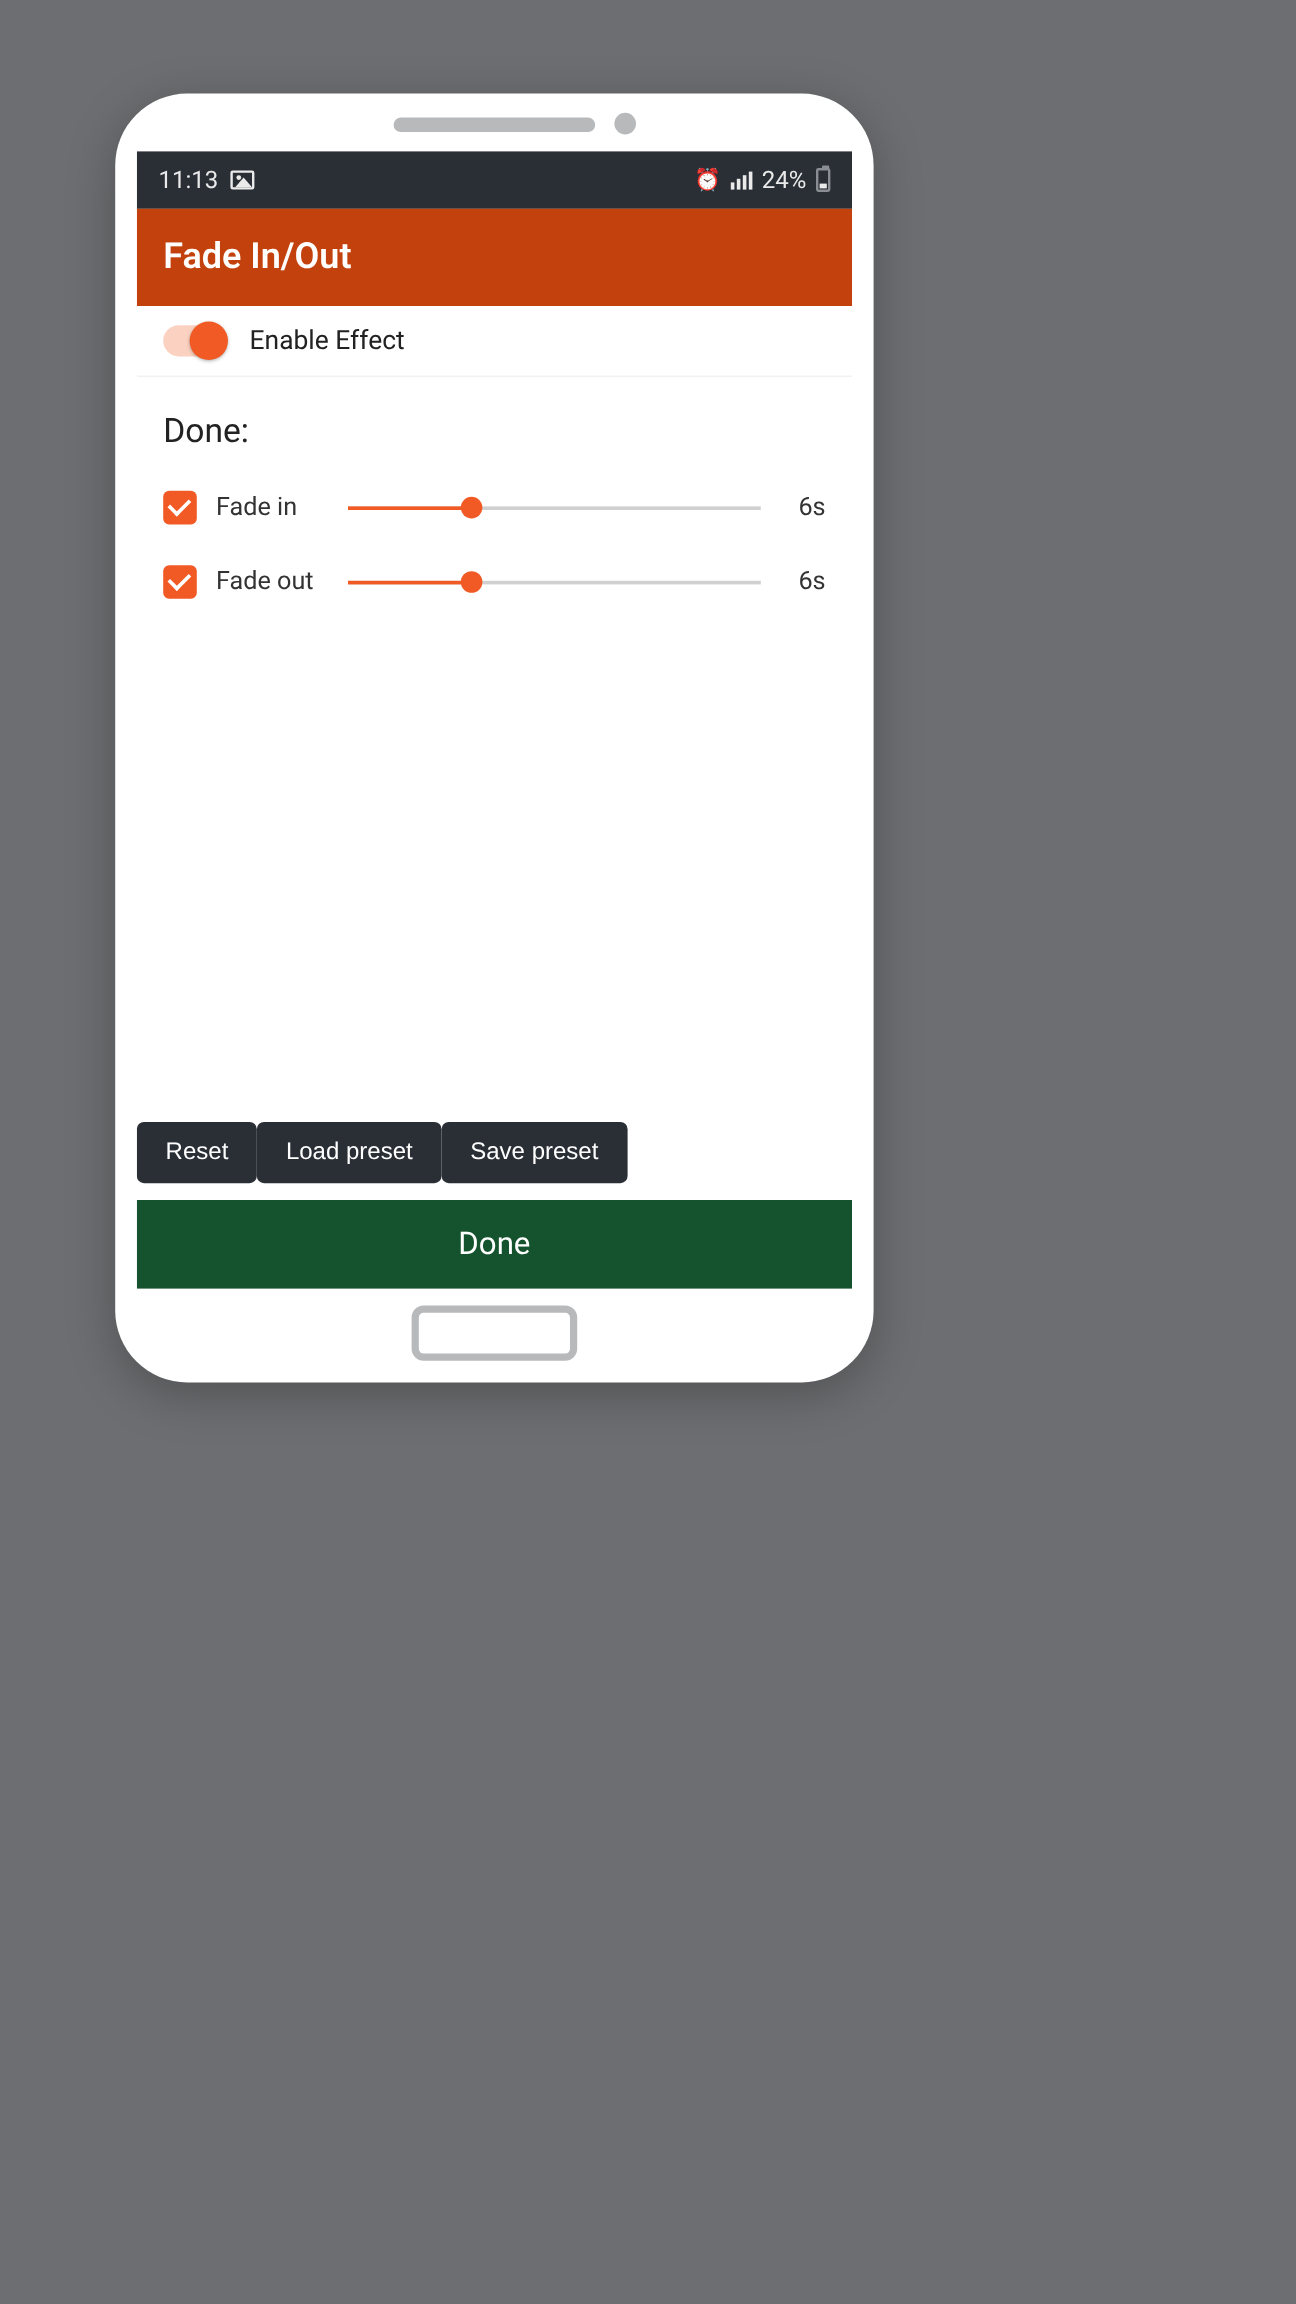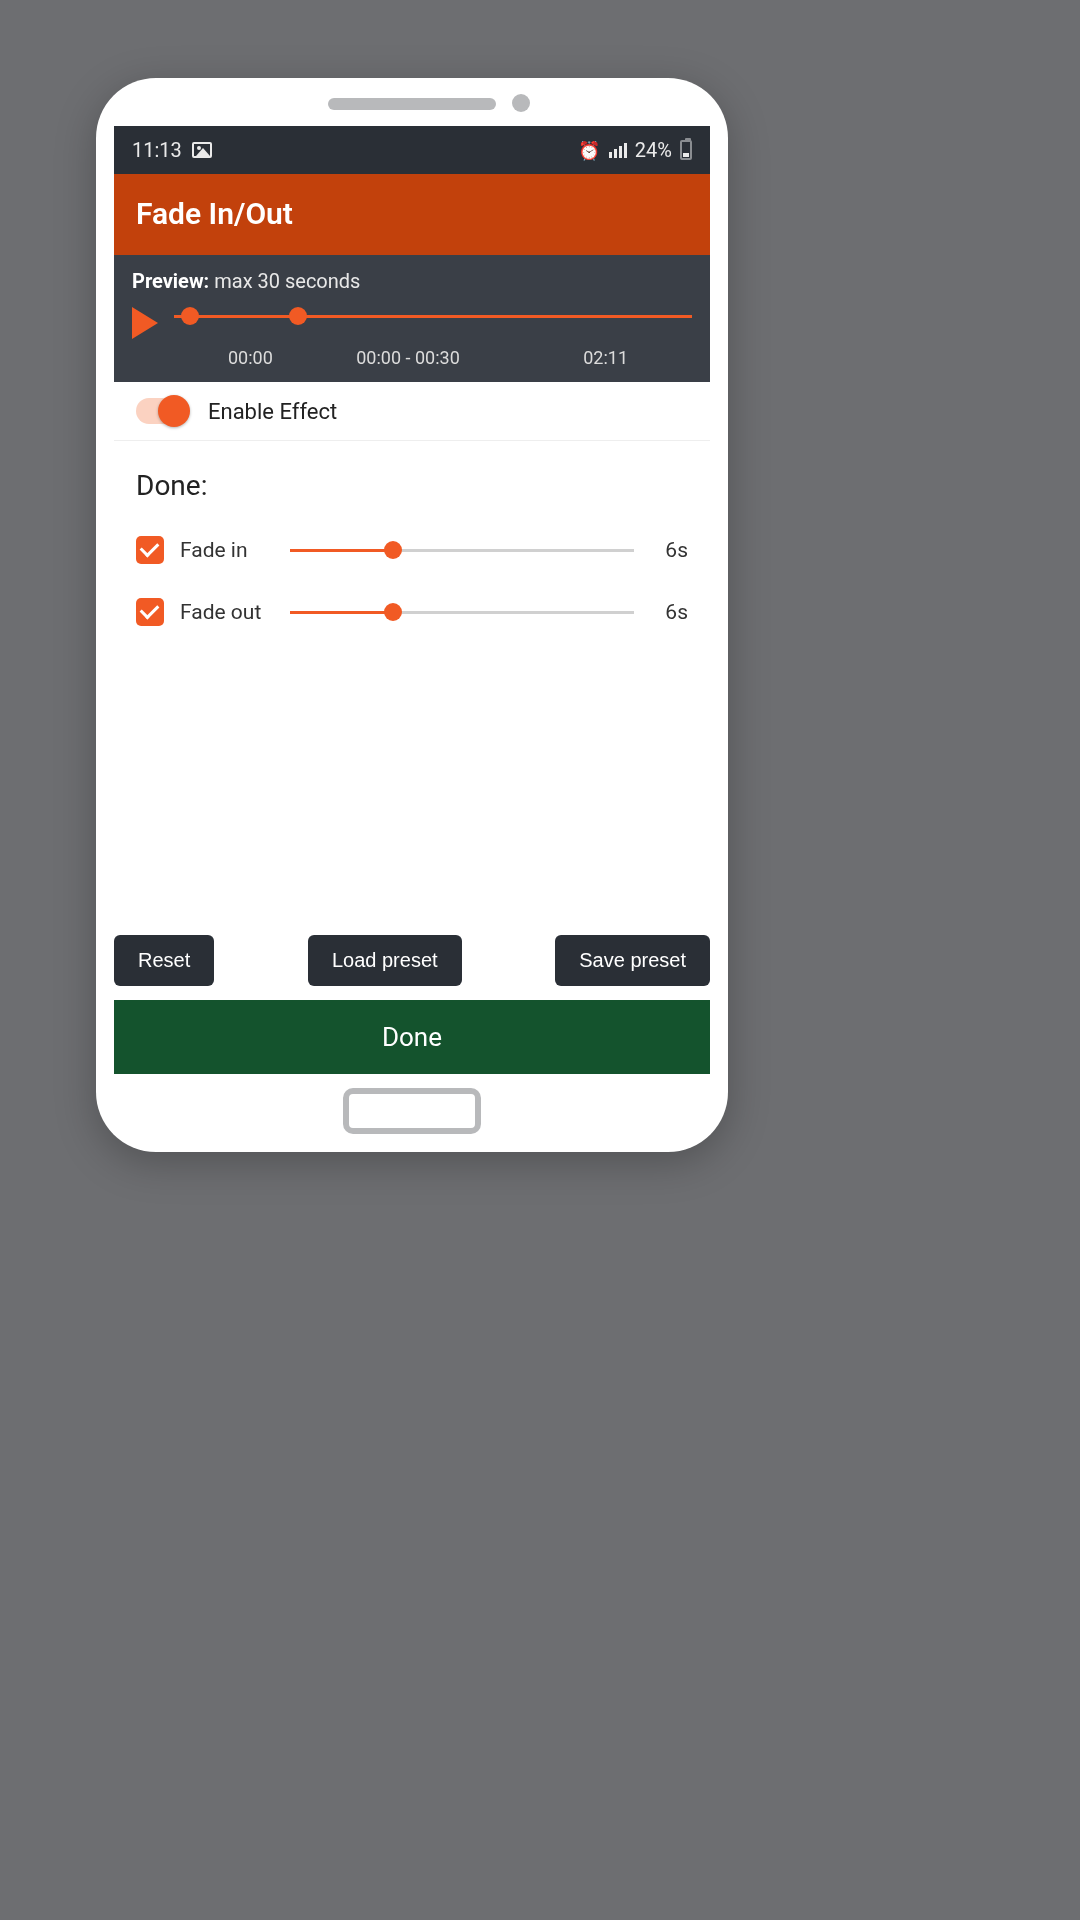--- a/index.html
+++ b/index.html
@@ -169,21 +169,21 @@
   }
   .slider-thumb {
     position:absolute; top:1px; left:30%; width:18px; height:18px; background:#f15a24; border-radius:50%;
     transform:translateX(-50%);
   }
   .fade-value { font-size:21px; color:#333; width:38px; text-align:right; }
   
   .spacer { flex:1; }
   
   .button-row {
-    display:flex; justify-content:space-between; gap:24px; padding:12px 0 14px;
+    display:flex; justify-content:flex-start; gap:0; padding:12px 0 14px;
   }
   .btn-dark {
     background:#2a2f36; color:#fff; font-size:20px; padding:14px 24px; border:none; border-radius:6px; cursor:pointer;
   }
   .done-btn {
     background:#14532d; color:#fff; font-size:26px; text-align:center; padding:22px 0; cursor:pointer;
   }
 </style>
 </head>
 <body>
@@ -209,39 +209,20 @@
           </span>
         <span>24%</span>
         <span class="batt-icon"></span>
       </div>
     </div>
 
     <div class="app-header">
       <div class="app-title">Fade In/Out</div>
     </div>
 
-    <div class="preview">
-      <div class="preview-label">
-        <b>Preview:</b>
-        <span>max 30 seconds</span>
-      </div>
-      <div class="preview-row">
-        <div class="play-btn"></div>
-        <div class="timeline">
-          <div class="timeline-track"></div>
-          <div class="timeline-handle h1"></div>
-          <div class="timeline-handle h2"></div>
-        </div>
-      </div>
-      <div class="timeline-labels">
-        <span>00:00</span>
-        <span class="mid">00:00 - 00:30</span>
-        <span>02:11</span>
-      </div>
-    </div>
 
     <div class="enable-row">
       <div class="toggle">
         <div class="knob"></div>
       </div>
       <div class="enable-label">Enable Effect</div>
     </div>
 
     <div class="fade-section">
       <div class="fade-heading">Done:</div>

